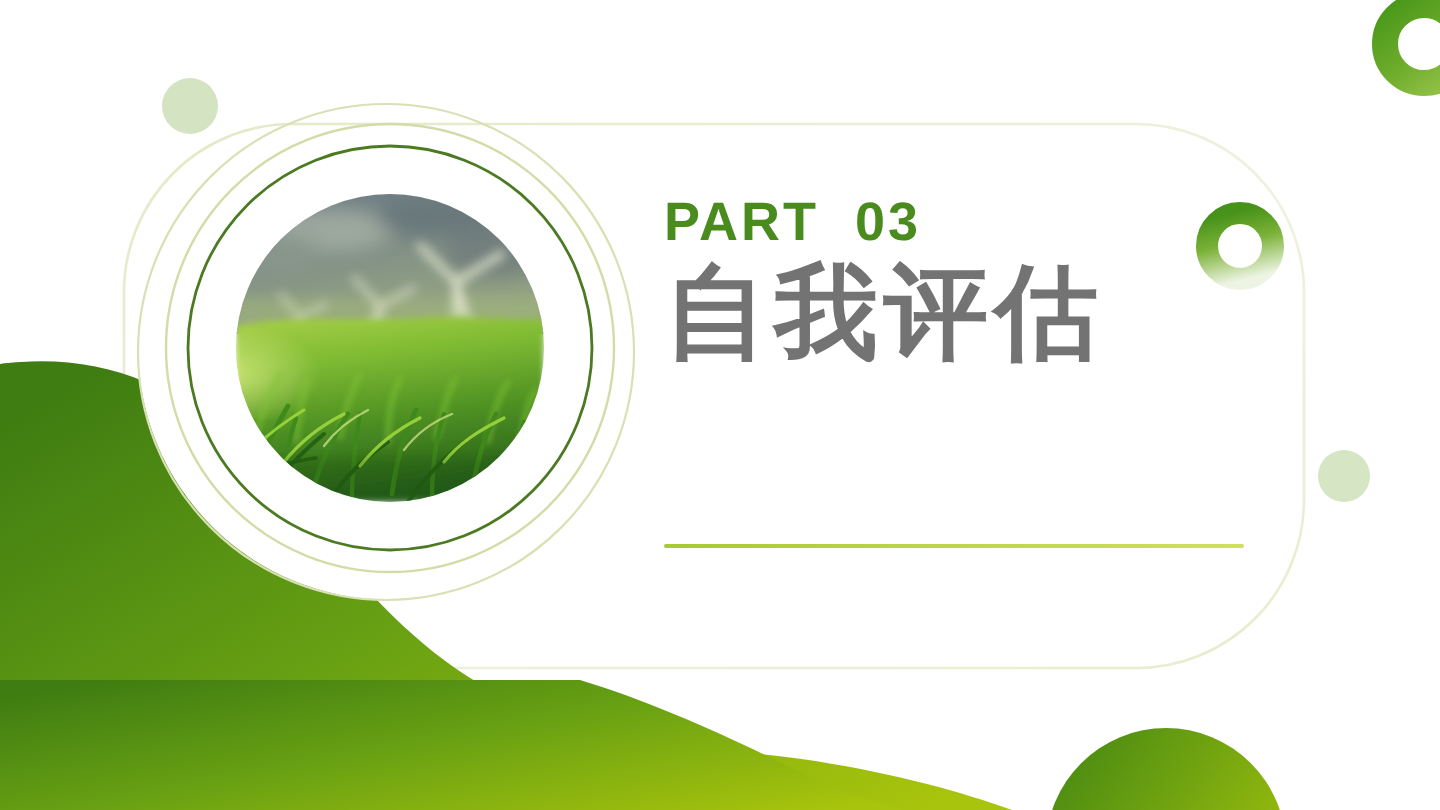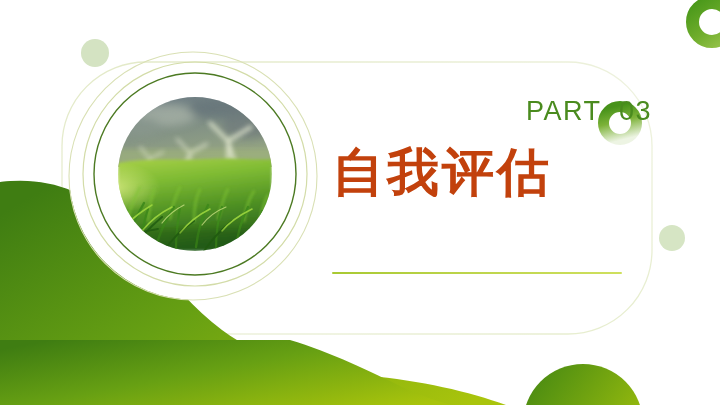--- a/index.html
+++ b/index.html
@@ -27,30 +27,29 @@
   #title-block {
     position: absolute;
     left: 332px;
     top: 98px;
     width: 320px;
   }
   #part-label {
     font-size: 27px;
     letter-spacing: 1.5px;
     color: #4a8b1e;
-    font-weight: 400;
+    font-weight: 700;
     line-height: 1;
     white-space: pre;
-    text-align: right;
   }
   #main-title {
-    margin-top: 20px;
+    margin-top: 5px;
     font-size: 52px;
     font-weight: 700;
-    color: #c2410c;
+    color: #737373;
     letter-spacing: 3px;
     line-height: 1.06;
     font-family: "DejaVu Sans", "Liberation Sans", sans-serif;
   }
   #title-rule {
     position: absolute;
     left: 332px;
     top: 272px;
     width: 290px;
     height: 2px;

